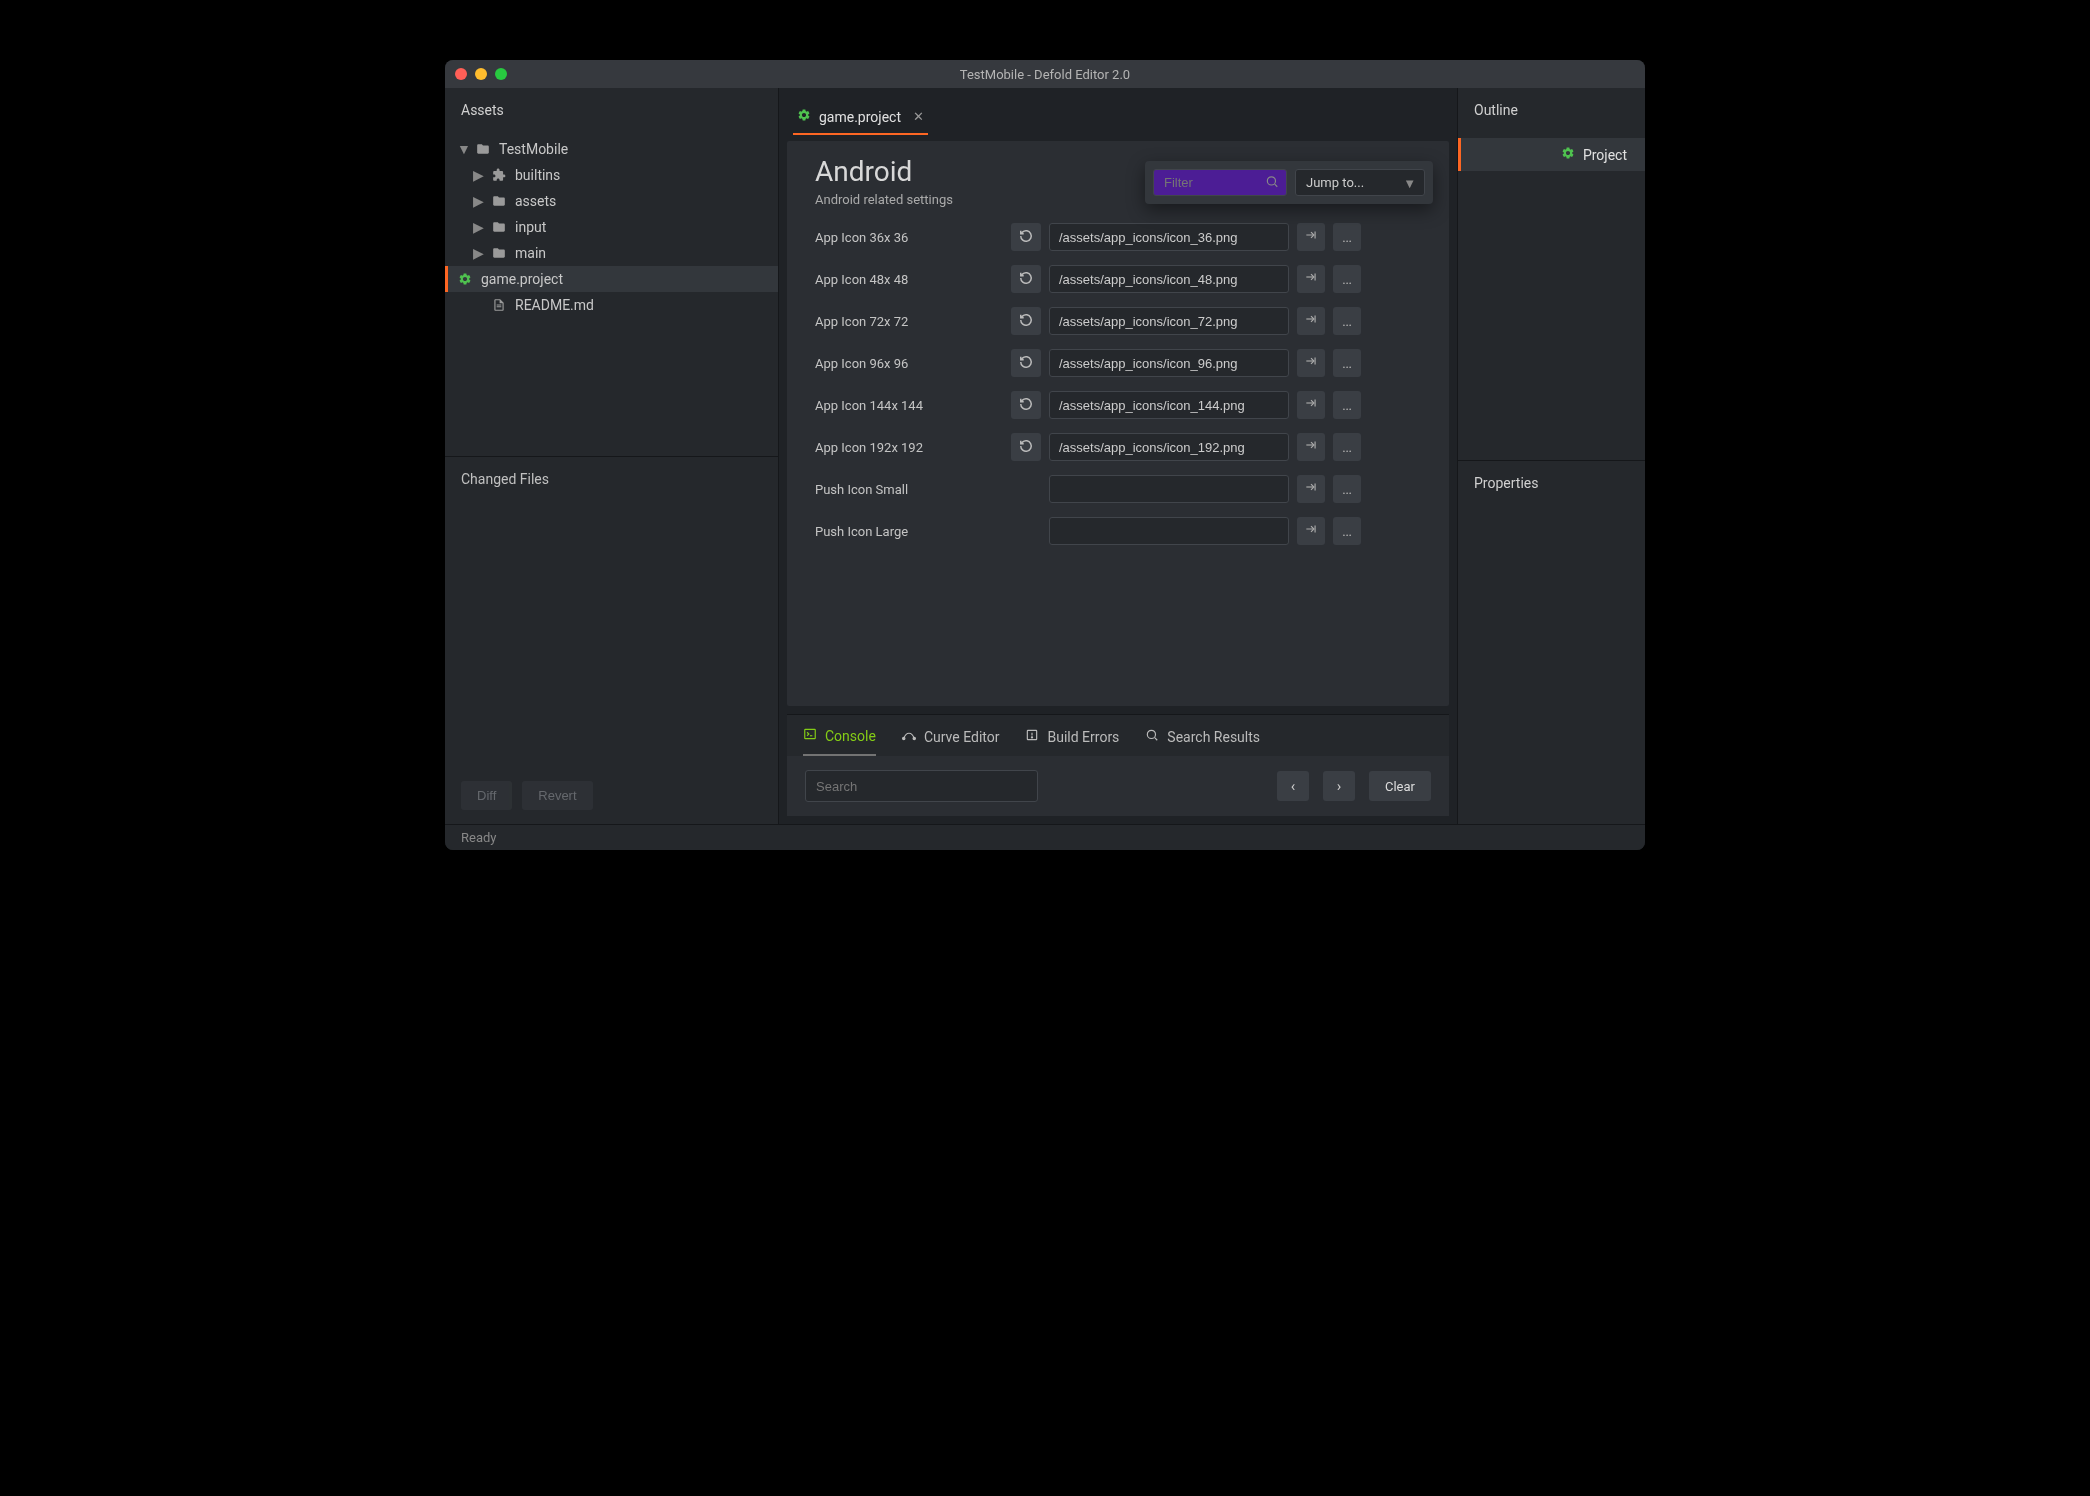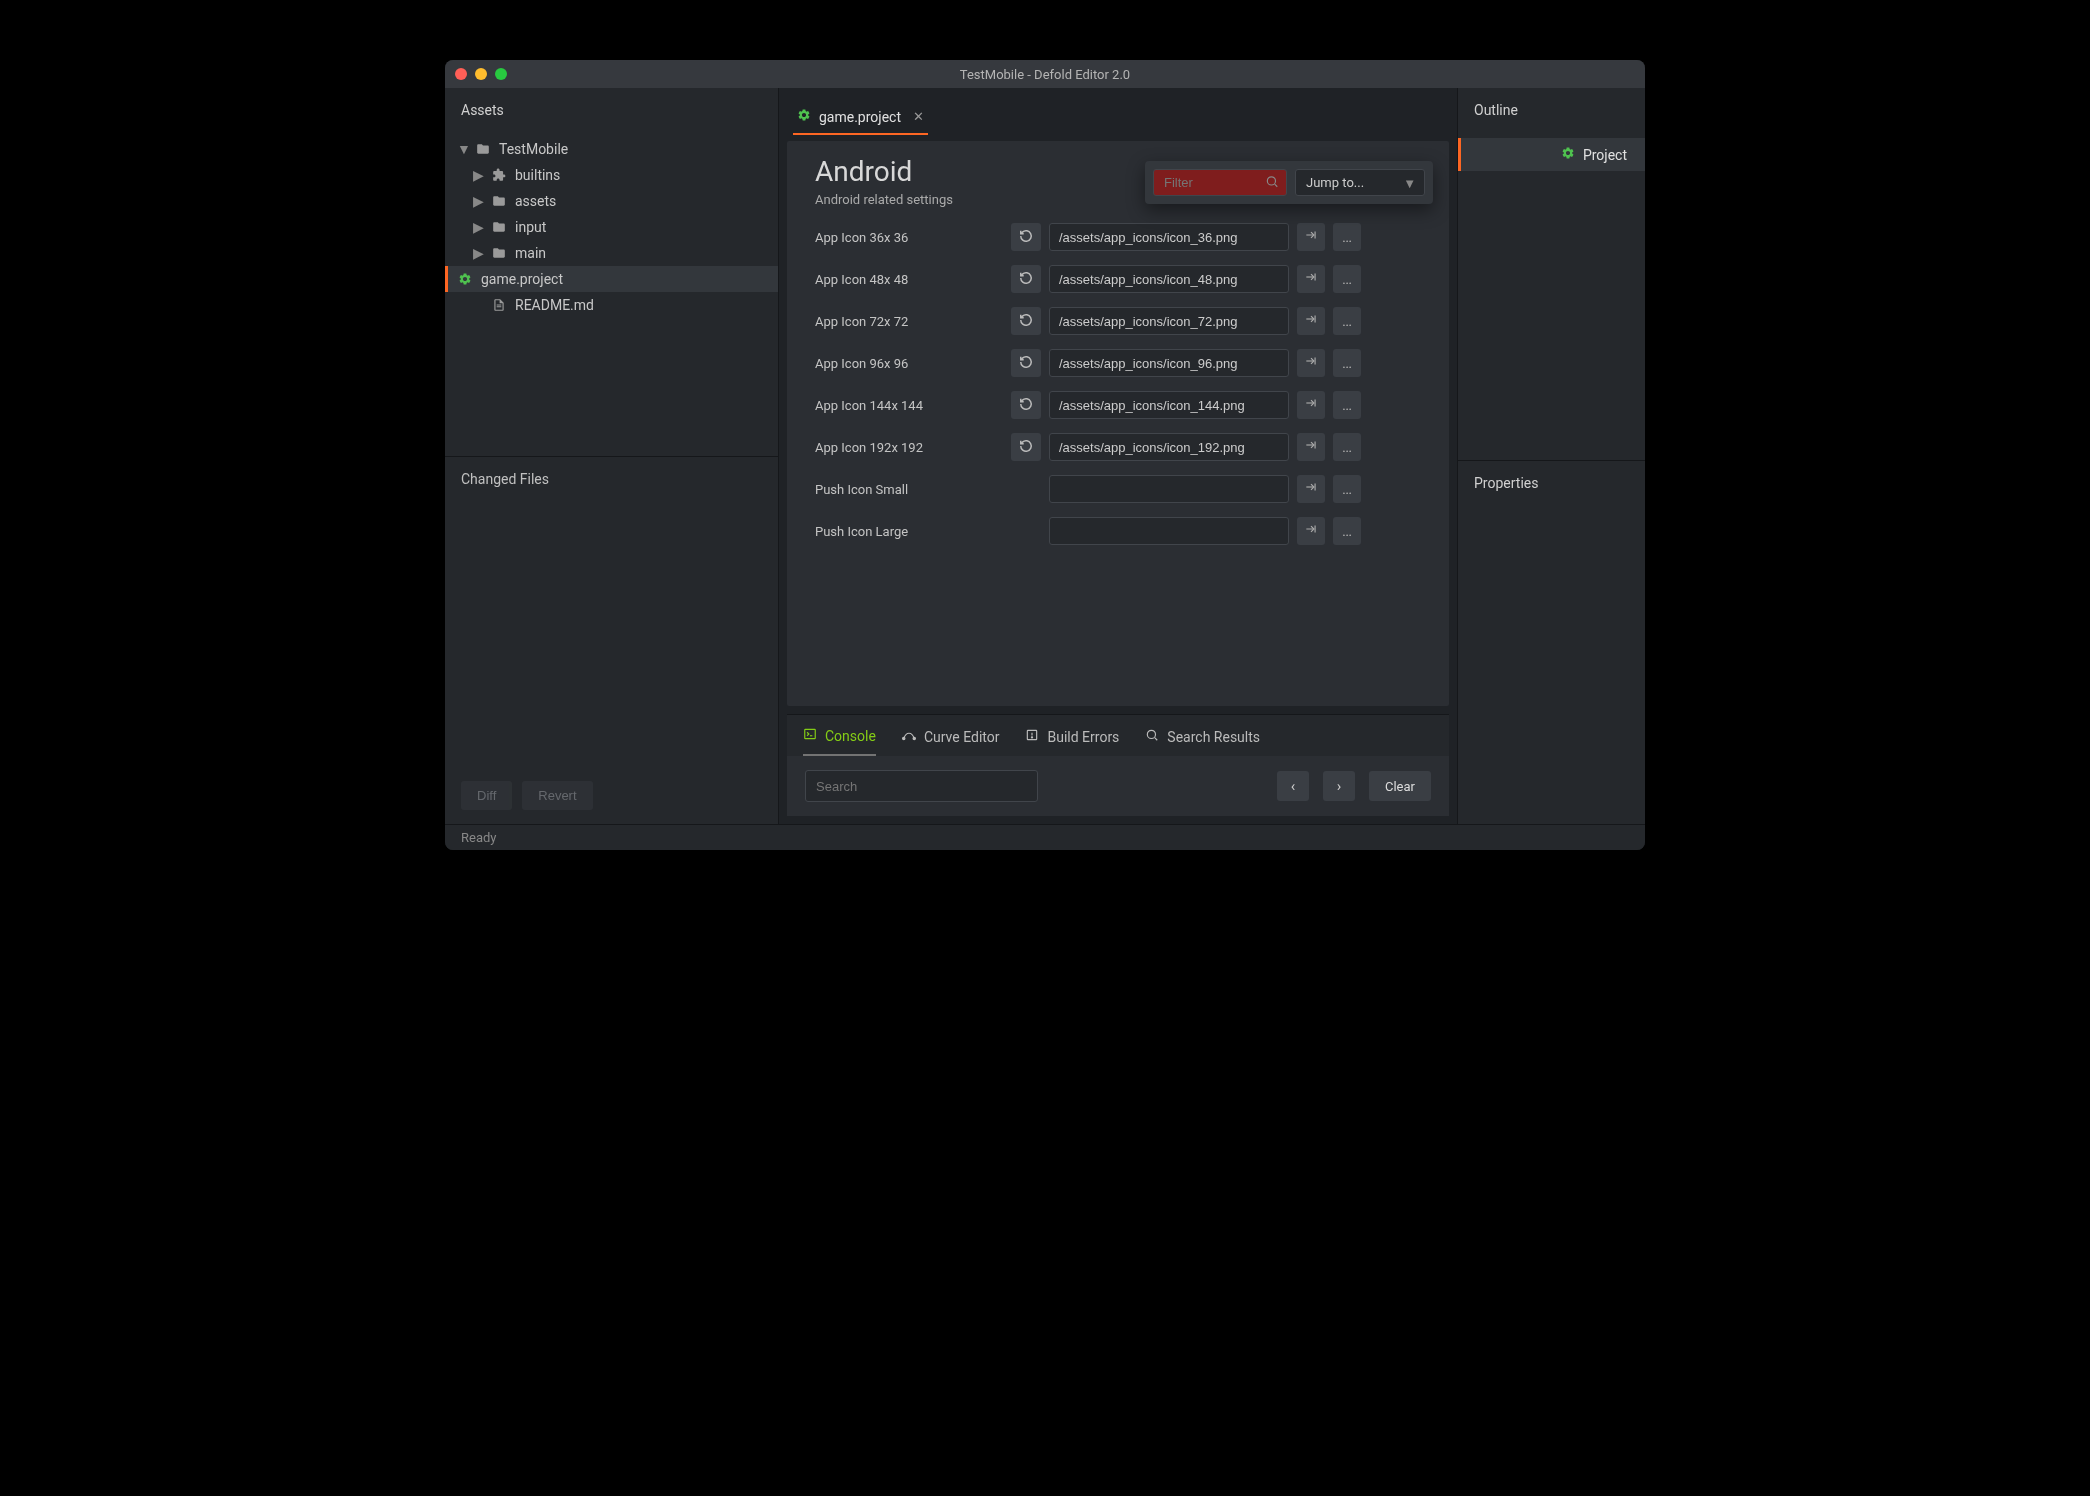--- a/index.html
+++ b/index.html
@@ -92,21 +92,21 @@
 .editor-header { padding: 14px 28px 6px; position:relative;}
 .editor-header h1 { font-size: 28px; font-weight: 400; color: #d8d8d8; }
 .editor-header .subtitle { color:#aaa; font-size:13px; margin-top:4px;}
 .filter-box {
   position: absolute; right: 16px; top: 20px;
   background: #33373c; border-radius: 4px;
   display: flex; gap: 8px; padding: 8px;
   box-shadow: 0 6px 18px rgba(0,0,0,0.45);
 }
 .filter-input {
-  background: #7f1d1d; border: 1px solid #41454b; border-radius: 3px;
+  background: #4c1d95; border: 1px solid #41454b; border-radius: 3px;
   padding: 5px 30px 5px 10px; color: #aaa; width: 134px; font-size:13px;
   position: relative;
 }
 .filter-wrap { position: relative; }
 .filter-wrap .search-icon {
   position:absolute; right:8px; top:50%; transform:translateY(-50%); color:#888;
 }
 .jumpto {
   background: #25282c; border: 1px solid #41454b; border-radius: 3px;
   padding: 5px 24px 5px 10px; color: #ccc; font-size:13px; width:130px;

